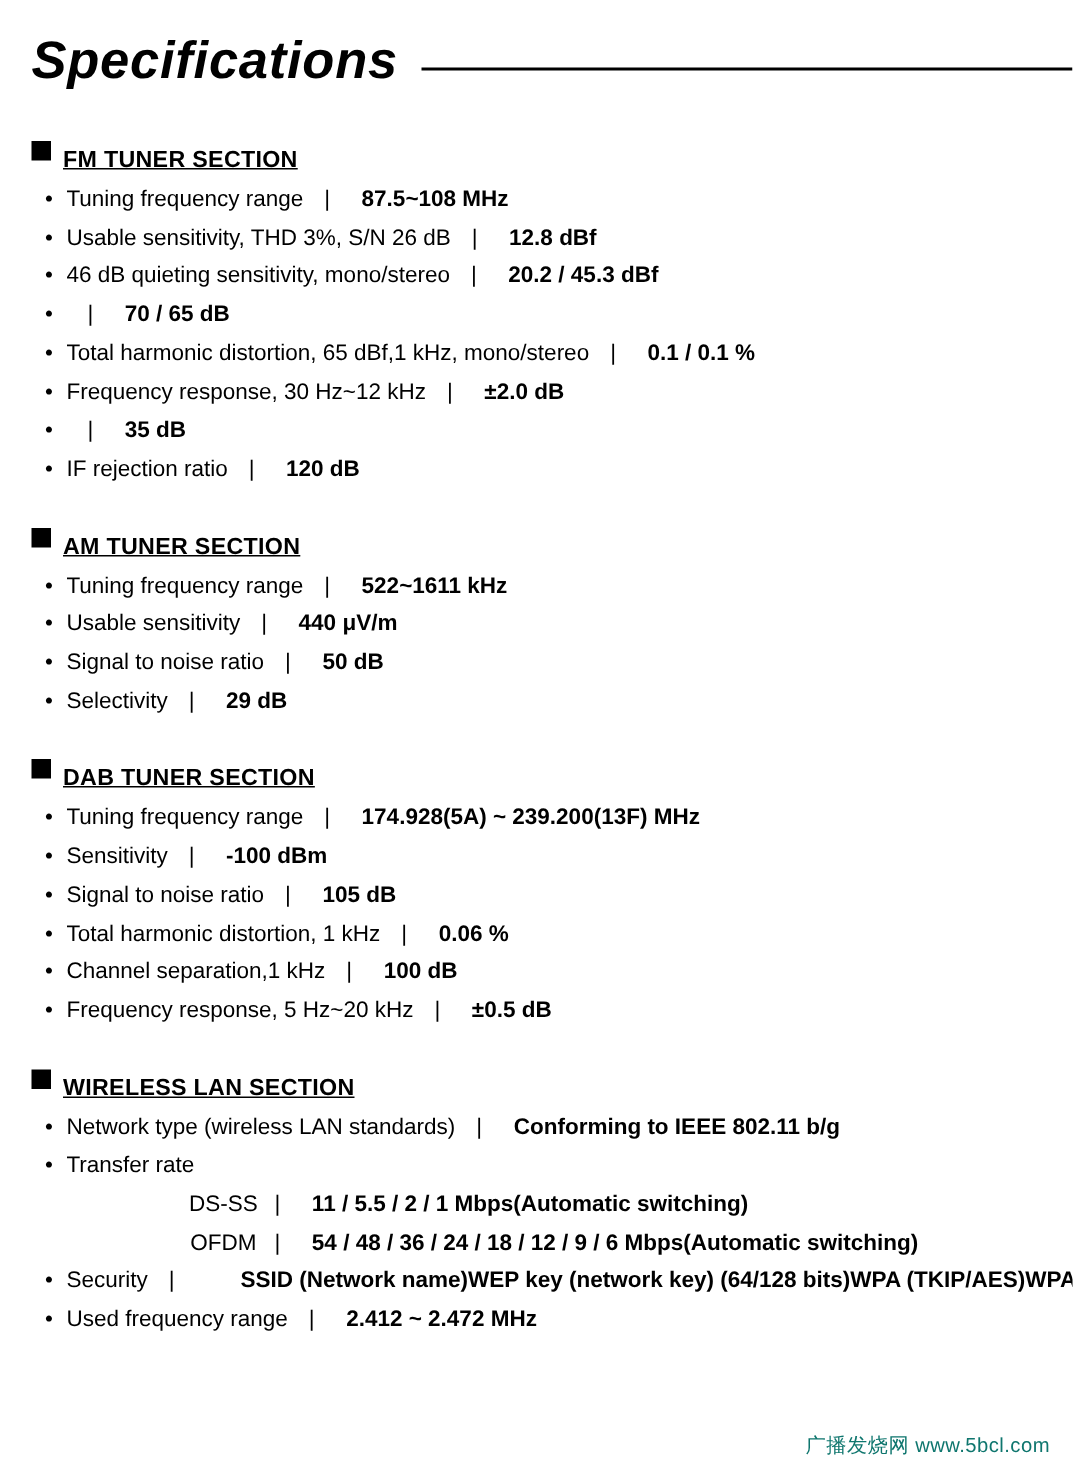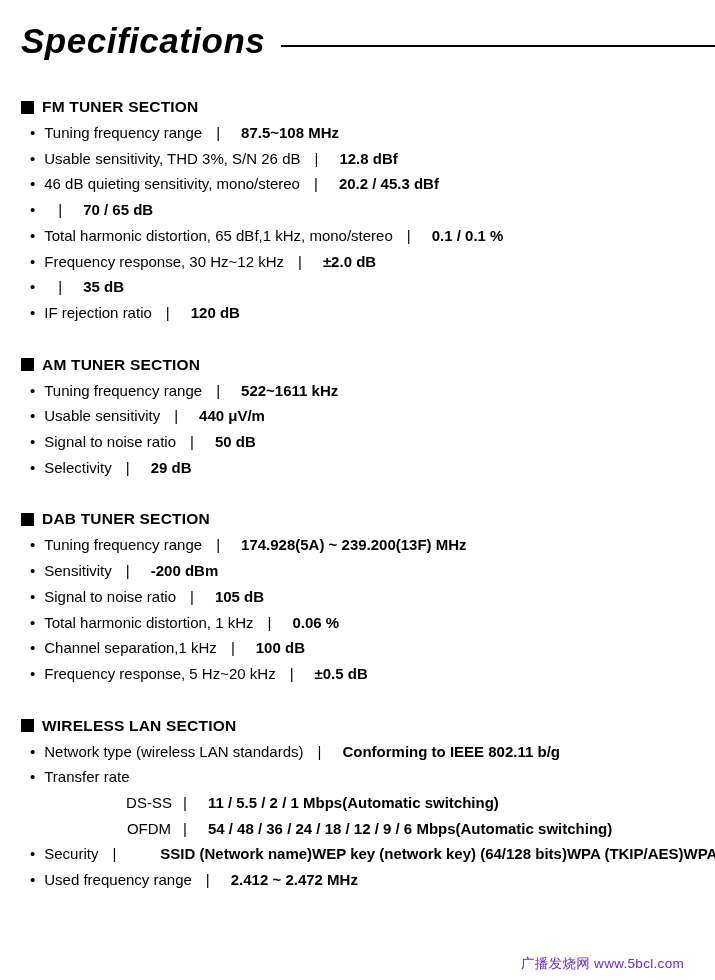--- a/index.html
+++ b/index.html
@@ -15,23 +15,24 @@
   .title-row { display:flex; align-items:center; height:54px; }
   .page-title {
     font-size:35px; font-weight:bold; font-style:italic;
     margin:0; letter-spacing:0.5px; white-space:nowrap;
   }
   .title-rule { flex:1; height:2px; background:#000; margin-left:16px; margin-top:10px; }
 
   
   section { margin-top:26px; }
   .sec-title {
-    display:flex; align-items:center;
+    display:flex; 
     font-size:15.5px; font-weight:bold; line-height:26px; margin:0;
     letter-spacing:0.2px;
+    text-decoration:underline;
   }
   .sq { width:13px; height:13px; background:#000; margin-right:8px; flex:0 0 auto; }
 
   
   .row { display:flex; align-items:baseline; font-size:15px; line-height:25.7px; white-space:nowrap; }
   .bullet { margin-left:9px; margin-right:9px; flex:0 0 auto; }
   .lbl { font-weight:normal; }
   .sep { margin-left:14px; margin-right:21px; font-weight:normal; }
   .val { font-weight:bold; }
 
@@ -39,22 +40,22 @@
   .row.sub .lbl { display:inline-block; width:68px;text-align:center; }
   .row.sub .sep { margin-left:0; }
 
   .row.multi { align-items:flex-start; }
   .row.multi .sep { margin-right:44px; }
   .vals { display:flex; flex-direction:row; }
   .vals .val { line-height:25.7px; }
 
   
   .watermark {
-    position:absolute; right:31px; bottom:7px;
-    color:#6d28d9; font-size:13.5px; letter-spacing:0.3px;
+    position:absolute; right:15px; bottom:7px;
+    color:#0f766e; font-size:13.5px; letter-spacing:0.3px;
   }
 </style>
 </head>
 <body>
 
 <div class="page">
   <header class="title-row">
     <h1 class="page-title">Specifications</h1>
     <div class="title-rule"></div>
   </header>
@@ -150,21 +151,21 @@
         <div class="row">
           <span class="bullet">•</span>
           <span class="lbl">Tuning frequency range</span>
           <span class="sep">|</span>
           <span class="val">174.928(5A) ~ 239.200(13F) MHz</span>
         </div>
         <div class="row">
           <span class="bullet">•</span>
           <span class="lbl">Sensitivity</span>
           <span class="sep">|</span>
-          <span class="val">-200 dBm</span>
+          <span class="val">-100 dBm</span>
         </div>
         <div class="row">
           <span class="bullet">•</span>
           <span class="lbl">Signal to noise ratio</span>
           <span class="sep">|</span>
           <span class="val">105 dB</span>
         </div>
         <div class="row">
           <span class="bullet">•</span>
           <span class="lbl">Total harmonic distortion, 1 kHz</span>

